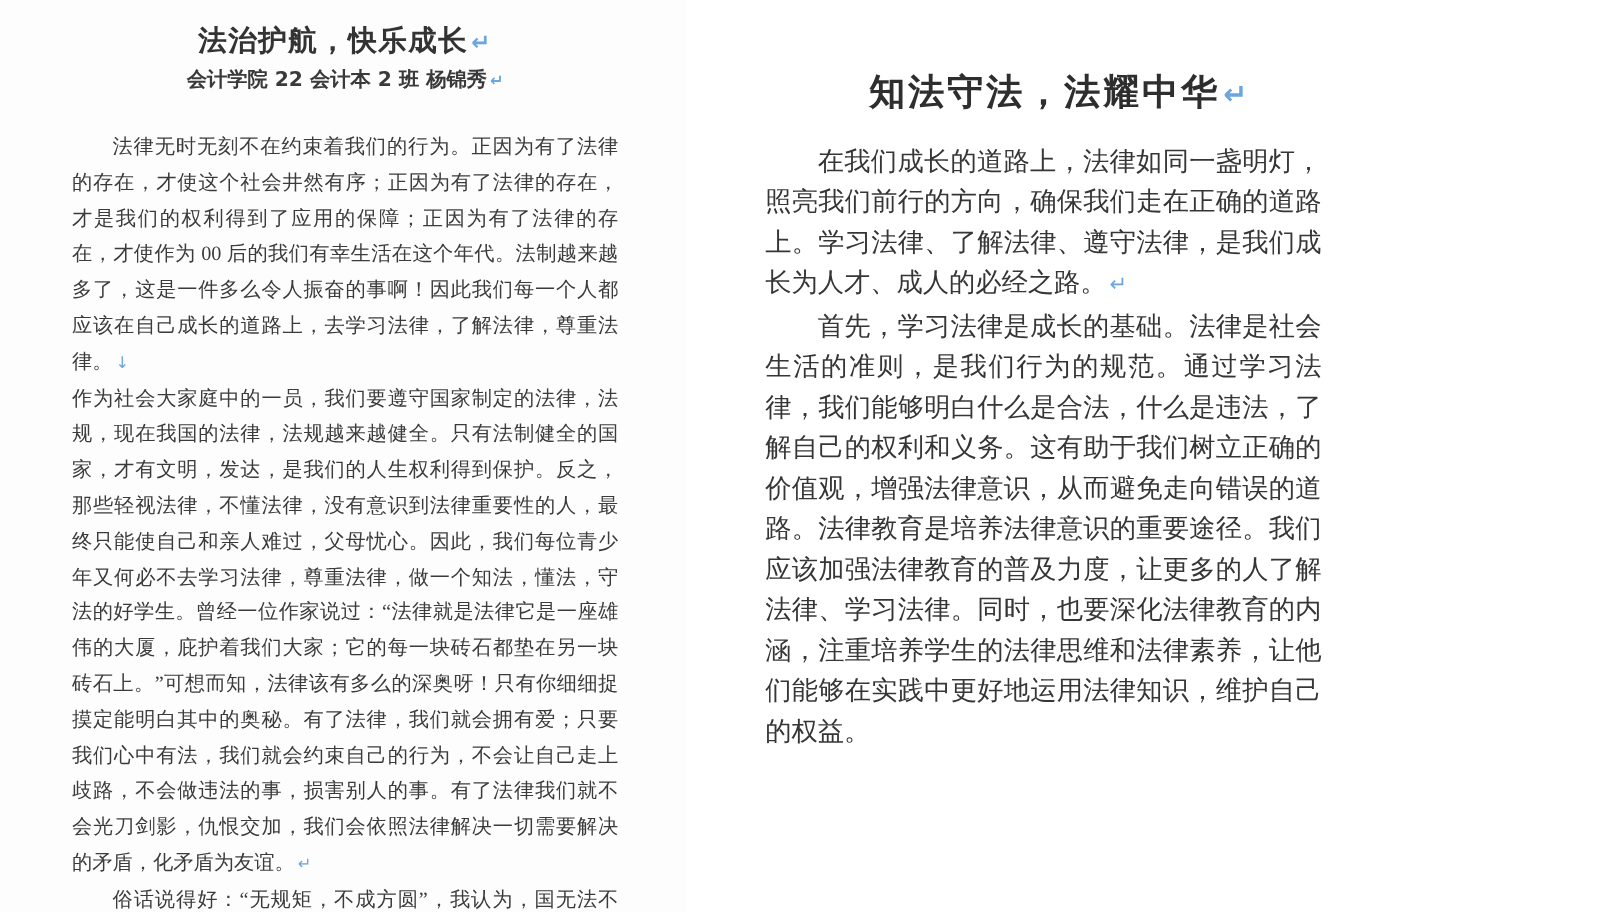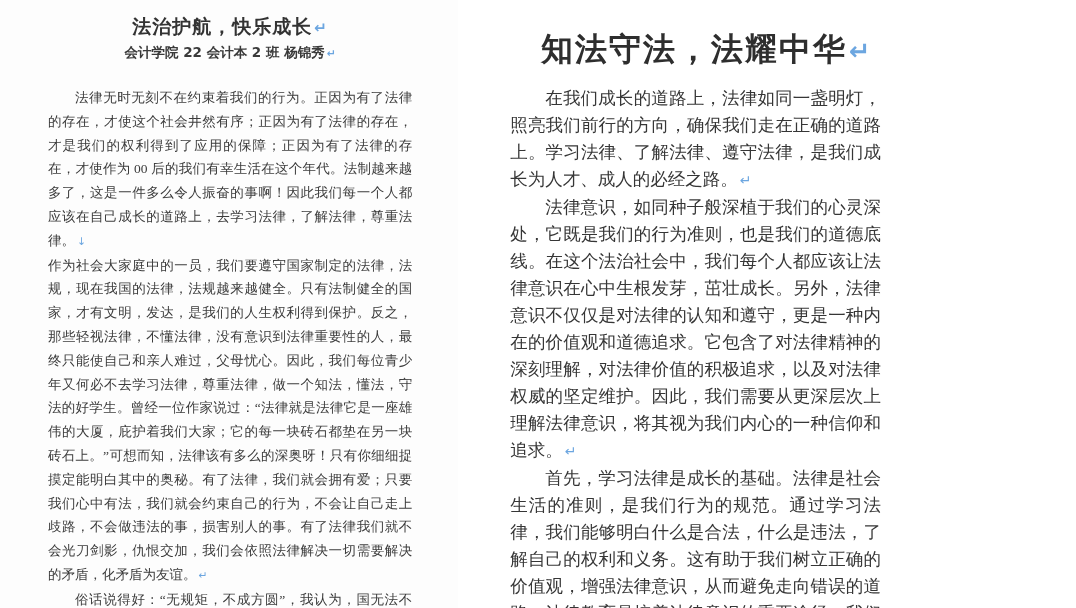--- a/index.html
+++ b/index.html
@@ -53,22 +53,22 @@
     text-align: justify;
     color: #3b3b3b;
   }
   .l-body p { margin: 0; }
   
   .doc-right {
     padding: 28px 34px 0 52px;
     background: #ffffff;
   }
   .r-title {
-    margin: 0;
-    font-size: 32px;
+    margin: 17px;
+    font-size: 24px;
     font-weight: bold;
     letter-spacing: 2px;
     text-align: center;
     padding-left: 22px;
     color: #2e2e2e;
   }
   .r-byline {
     margin-top: 15px;
     font-size: 15px;
     font-weight: bold;
@@ -109,18 +109,17 @@
       <p class="indent"><span>俗话说得好：“无规矩，不成方圆”，我认为，国无法不治，民无法不立。依法治国，就是指广大人民群众在党的领导下，依照法律规定，通过各种途径管理国家事务，保证国家各项工作都依法进行，逐步实现社会民主的制度化、法律化，做到有法可依，有法必依，执法必严，违法必究。而当今社会，必然也不能</span></p>
     </div>
   </section>
 
   <section class="doc doc-right">
     <h1 class="r-title"><span>知法守法，法耀中华</span><span class="mark">↵</span></h1>
 
 
     <div class="r-body">
       <p class="indent"><span>在我们成长的道路上，法律如同一盏明灯，照亮我们前行的方向，确保我们走在正确的道路上。学习法律、了解法律、遵守法律，是我们成长为人才、成人的必经之路。</span><span class="mark">↵</span></p>
-      <p class="indent"><span>法律意识，如同种子般深植于我们的心灵深处，它既是我们的行为准则，也是我们的道德底线。在这个法治社会中，我们每个人都应该让法律意识在心中生根发芽，茁壮成长。另外，法律意识不仅仅是对法律的认知和遵守，更是一种内在的价值观和道德追求。它包含了对法律精神的深刻理解，对法律价值的积极追求，以及对法律权威的坚定维护。因此，我们需要从更深层次上理解法律意识，将其视为我们内心的一种信仰和追求。</span><span class="mark">↵</span></p>
       <p class="indent"><span>首先，学习法律是成长的基础。法律是社会生活的准则，是我们行为的规范。通过学习法律，我们能够明白什么是合法，什么是违法，了解自己的权利和义务。这有助于我们树立正确的价值观，增强法律意识，从而避免走向错误的道路。法律教育是培养法律意识的重要途径。我们应该加强法律教育的普及力度，让更多的人了解法律、学习法律。同时，也要深化法律教育的内涵，注重培养学生的法律思维和法律素养，让他们能够在实践中更好地运用法律知识，维护自己的权益。</span></p>
     </div>
   </section>
 
 </div>
 
 </body></html>

